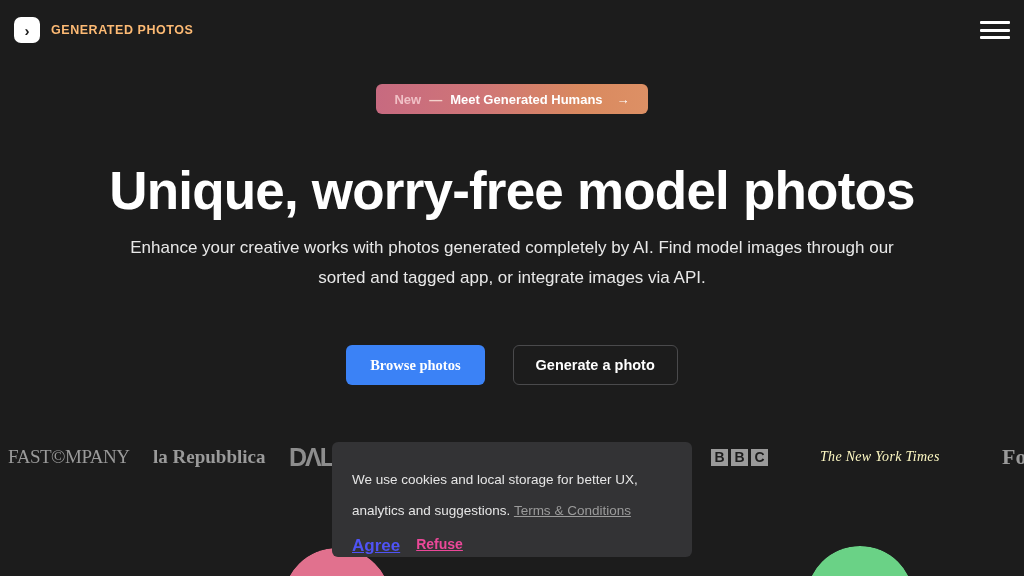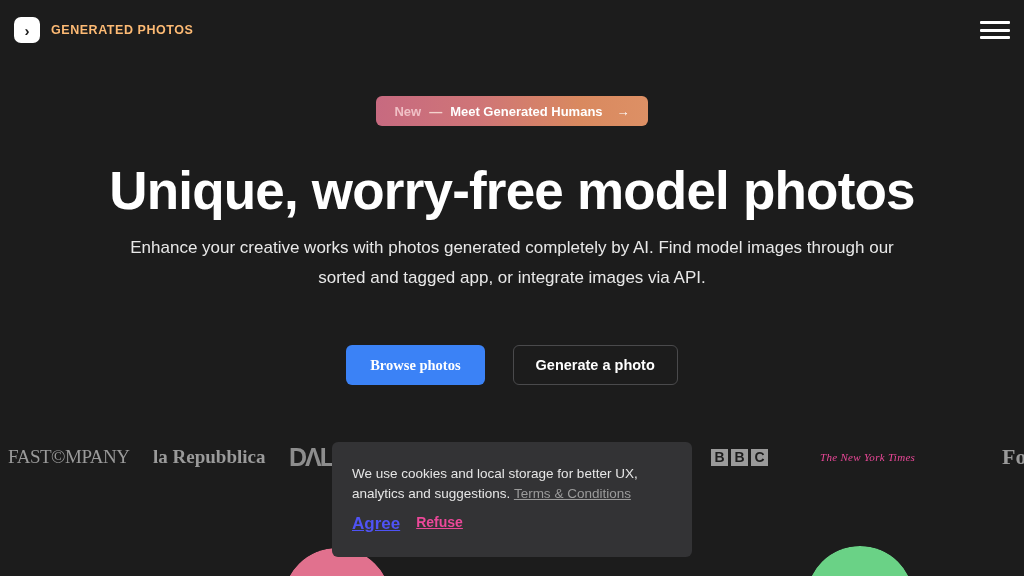--- a/index.html
+++ b/index.html
@@ -29,21 +29,21 @@
   }
   .hamburger {
     width:30px; height:22px; display:flex; flex-direction:column;
     justify-content:space-between; cursor:pointer; padding:2px 0;
   }
   .hamburger span { display:block; height:3px; background:#fff; border-radius:1px; }
 
   
   .hero { position:absolute; top:0; left:0; width:1024px; text-align:center; }
 
-  .pill-wrap { position:absolute; top:96px; left:0; width:1024px; display:flex; justify-content:center; }
+  .pill-wrap { position:absolute; top:84px; left:0; width:1024px; display:flex; justify-content:center; }
   .pill {
     display:inline-flex; align-items:center; gap:8px;
     height:30px; padding:0 18px; border-radius:6px;
     background:linear-gradient(90deg,#c76a80 0%, #cf7577 38%, #d9895f 75%, #dd9065 100%);
     font-size:13px; font-weight:bold; white-space:nowrap;
   }
   .pill-new { color:#f0c0c6; font-weight:bold; }
   .pill-dash { color:#f3d2cc; }
   .pill-label { color:#fff; }
   .pill-arrow { color:#fff; font-size:13px; margin-left:6px; }
@@ -82,41 +82,41 @@
     color:#8b8b8b; white-space:nowrap;
   }
   .lg-fastcompany { left:8px; font-family:"Liberation Serif", serif; font-size:19px; letter-spacing:-0.5px; color:#9a9a9a; }
   .lg-repubblica { left:153px; font-family:"Liberation Serif", serif; font-size:19px; font-weight:bold; color:#9a9a9a; }
   .lg-dell { left:289px; font-size:25px; font-weight:bold; letter-spacing:-2px; color:#8d8d8d; }
   .lg-bbc { left:711px; display:flex; gap:3px; }
   .lg-bbc b {
     background:#9a9a9a; color:#1c1c1c; font-size:14px; font-weight:bold;
     width:17px; height:17px; display:flex; align-items:center; justify-content:center;
   }
-  .lg-nyt { left:820px; font-family:"Liberation Serif", serif; font-size:11px; color:#ec4899; font-style:italic; letter-spacing:0.3px; }
+  .lg-nyt { left:820px; font-family:"Liberation Serif", serif; font-size:14px; color:#fef9c3; font-style:italic; letter-spacing:0.3px; }
   .lg-forbes { left:1002px; font-family:"Liberation Serif", serif; font-size:22px; font-weight:bold; color:#9a9a9a; }
 
   
   .avatar {
     position:absolute; border-radius:50%; overflow:hidden;
   }
   .avatar-inner { position:absolute; inset:0; border-radius:50%; }
   .av-pink { left:283px; top:548px; width:108px; height:108px; }
   .av-pink .avatar-inner { background:#e1718e; }
   .av-green { left:806px; top:546px; width:108px; height:108px; }
   .av-green .avatar-inner { background:#6ad286; }
 
   
   .cookie {
     position:absolute; left:332px; top:442px; width:360px; height:115px;
     background:#333335; border-radius:6px; padding:22px 20px 0 20px;
     z-index:20;
   }
   .cookie-text {
-    font-size:13.5px; line-height:20px; color:#e6e6e6; font-weight:400;
+    font-size:13.5px; line-height:31px; color:#e6e6e6; font-weight:400;
   }
   .cookie-link {
     color:#9b9b9b; text-decoration:underline; cursor:pointer;
   }
   .cookie-actions { margin-top:10px; display:flex; gap:16px; }
   .cookie-agree {
     color:#4f53f5; font-size:17px; font-weight:bold;
     text-decoration:underline; cursor:pointer;
   }
   .cookie-refuse {

